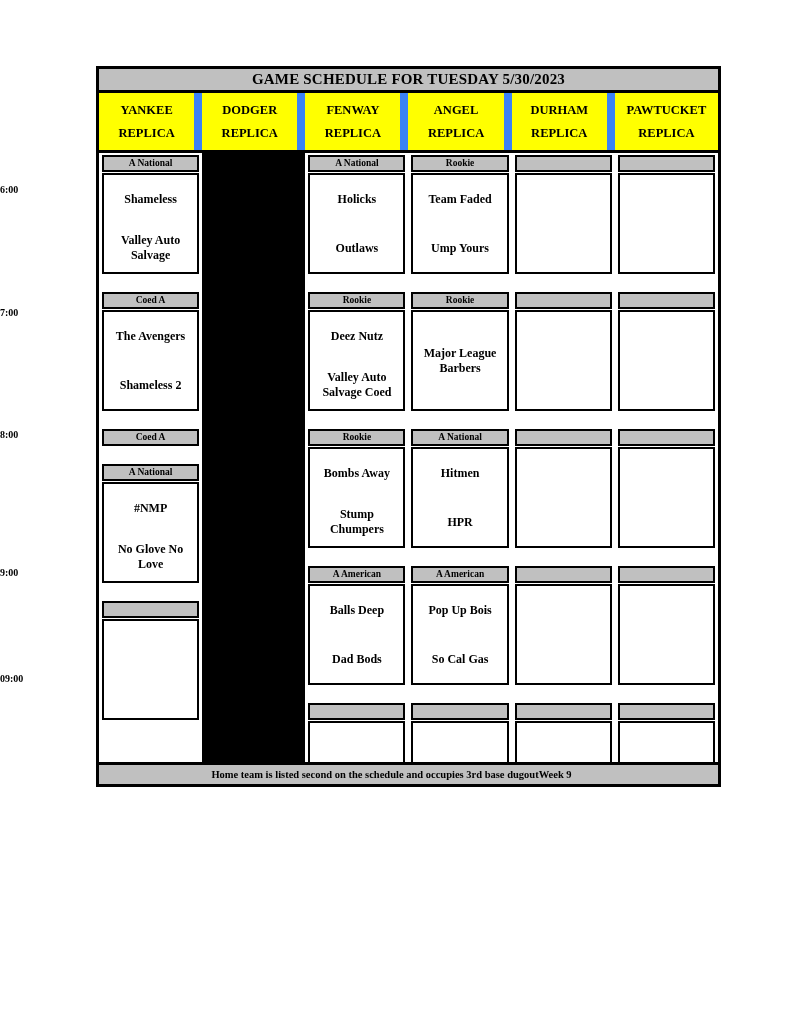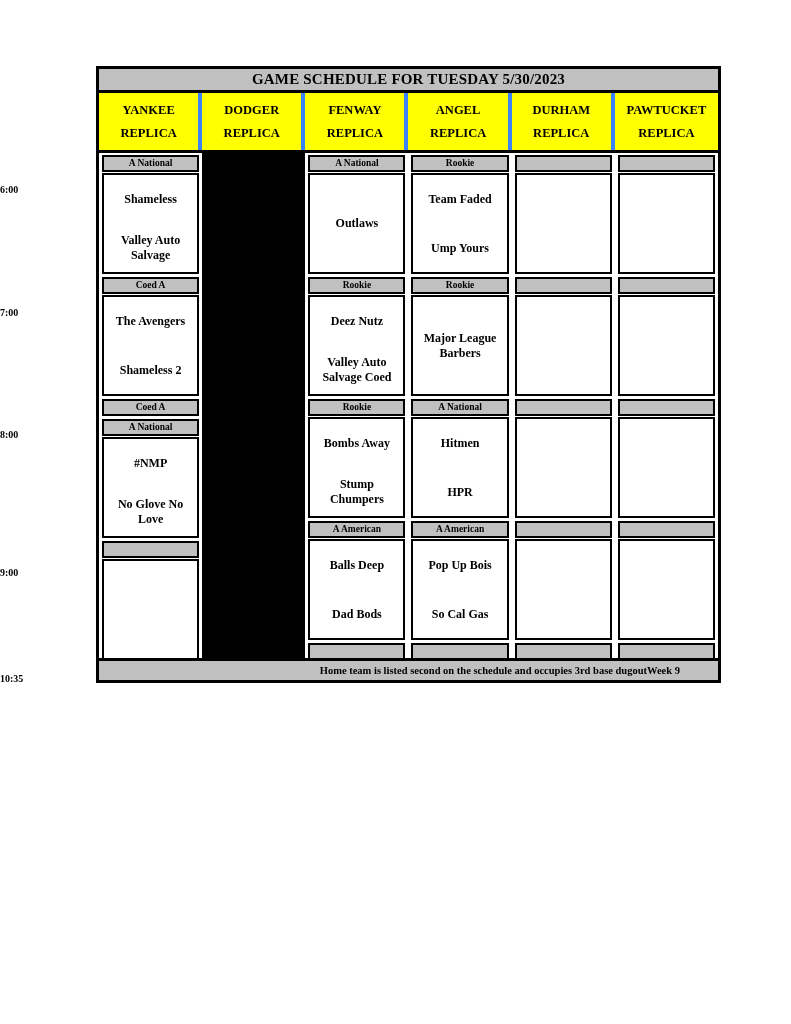--- a/index.html
+++ b/index.html
@@ -7,79 +7,79 @@
     --bar-bg:#C0C0C0;
     --blocked:#000000;
   }
   html,body{margin:0;padding:0;}
   body{
     width:791px;height:1024px;background:#ffffff;position:relative;
     font-family:"Liberation Serif",serif;font-weight:bold;color:#000;
     overflow:hidden;
   }
   .sheet{
-    position:absolute;left:96px;top:66px;width:625px;height:617px;
+    position:absolute;left:96px;top:66px;width:625px;height:721px;
     box-sizing:border-box;border:3px solid #000;background:#fff;
     display:flex;flex-direction:column;
   }
   .title-bar{
     height:21px;background:var(--bar-bg);border-bottom:3px solid #000;
     text-align:center;font-size:15px;line-height:21px;letter-spacing:.2px;
     flex:0 0 auto;
   }
   .header-row{
     display:grid;grid-template-columns:repeat(6,1fr);
     height:57px;border-bottom:3px solid #000;flex:0 0 auto;
   }
   .header-cell{
-    background:var(--header-bg);border-right:4px solid #3b82f6;
+    background:var(--header-bg);border-right:8px solid #3b82f6;
     display:flex;flex-direction:column;align-items:center;justify-content:center;
     gap:11px;font-size:12.5px;line-height:1;text-align:center;
   }
   .header-cell:last-child{border-right:none;}
   .body-row{
     flex:1 1 auto;display:grid;grid-template-columns:repeat(6,1fr);
     overflow:hidden;
   }
   .strip{padding:2px 3px 0 3px;box-sizing:border-box;}
   .strip.blocked{background:var(--blocked);padding:0;}
-  .slot{margin-bottom:3px;}
+  .slot{margin-bottom:18px;}
   .slot:last-child{margin-bottom:0;}
   .div-bar{
     height:17px;box-sizing:border-box;border:2px solid #000;background:var(--bar-bg);
     margin-bottom:1px;text-align:center;font-size:9.5px;line-height:13px;
     overflow:hidden;white-space:nowrap;
   }
   .game-cell{
     height:101px;box-sizing:border-box;border:2px solid #000;background:#fff;
     display:flex;flex-direction:column;
   }
   .team{
     flex:1 1 50%;display:flex;align-items:center;justify-content:center;
     text-align:center;font-size:12px;line-height:1.2;padding:0 5px;
   }
   .footer-bar{
     flex:0 0 auto;height:19px;background:var(--bar-bg);border-top:3px solid #000;
-    display:flex;align-items:center;justify-content:flex-end;
+    display:flex;align-items:center;justify-content:center;
     font-size:10.5px;line-height:19px;padding-left:4px;
   }
   .footer-week{padding-right:38px;}
   .time-label{
     position:absolute;left:0;width:90px;text-align:left;
     font-size:10px;line-height:10px;
   }
 </style>
 </head>
 <body>
 
 <div class="time-label" style="top:185px">6:00</div>
 <div class="time-label" style="top:308px">7:00</div>
 <div class="time-label" style="top:430px">8:00</div>
 <div class="time-label" style="top:568px">9:00</div>
-<div class="time-label" style="top:674px">10:35</div>
+<div class="time-label" style="top:674px">09:00</div>
 
 <div class="sheet">
 
   <div class="title-bar">GAME SCHEDULE FOR TUESDAY 5/30/2023</div>
 
   <div class="header-row">
     <div class="header-cell">
       <div>YANKEE</div>
       <div>REPLICA</div>
     </div>
@@ -140,20 +140,21 @@
         </div>
       </div>
     </div>
 
     <div class="strip blocked"></div>
 
     <div class="strip">
       <div class="slot">
         <div class="div-bar">A National</div>
         <div class="game-cell">
+          <div class="team">Holicks</div>
           <div class="team">Outlaws</div>
         </div>
       </div>
       <div class="slot">
         <div class="div-bar">Rookie</div>
         <div class="game-cell">
           <div class="team">Deez Nutz</div>
           <div class="team">Valley Auto Salvage Coed</div>
         </div>
       </div>

